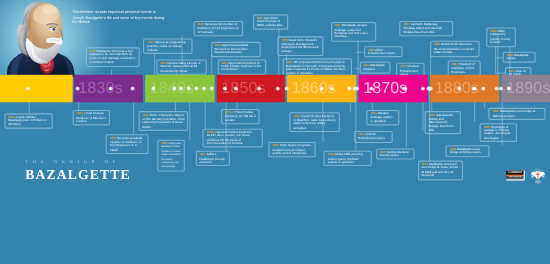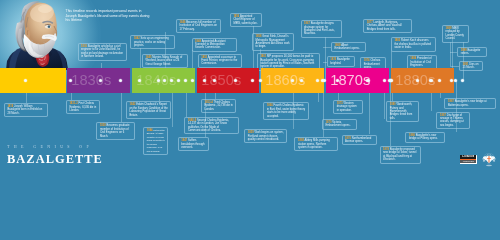--- a/index.html
+++ b/index.html
@@ -10,21 +10,21 @@
 .portrait{position:absolute;left:0px;top:0px;width:70px;height:70px;z-index:3;overflow:visible;}
 .intro{position:absolute;left:65.6px;top:9.3px;width:84px;color:#f2f9fc;font-size:3.45px;line-height:4.52px;}
 .band{position:absolute;top:68px;height:25px;z-index:5;}
 .band .lab{position:absolute;left:4px;top:50%;transform:translateY(-54%);font-size:14.6px;font-weight:400;letter-spacing:0.1px;line-height:1;white-space:nowrap;}
 .dot{position:absolute;width:3.2px;height:3.2px;border-radius:50%;background:#f2fafe;box-shadow:0 0 0 0.55px rgba(255,255,255,0.3);z-index:7;}
 .conn{position:absolute;width:0.55px;background:rgba(206,231,243,0.35);z-index:2;}
 .connh{position:absolute;height:0.55px;background:rgba(206,231,243,0.35);z-index:2;}
 .box{position:absolute;border:0.4px solid rgba(176,214,234,0.55);border-radius:1.8px;padding:1.0px 2.4px 1.0px 2.6px;
   box-sizing:border-box;color:#e9f3f9;font-size:2.70px;line-height:3.4px;letter-spacing:0.02px;z-index:4;background:rgba(60,141,180,0.22);}
 .box b{color:#eda033;font-weight:700;font-size:2.70px;letter-spacing:-0.02px;}
-.titleblk{position:absolute;left:7px;top:144px;}
+.titleblk{position:absolute;left:23px;top:144px;}
 .kick{color:#b9d4e5;font-size:4.0px;letter-spacing:4.35px;font-family:"Liberation Serif",serif;}
 .main{color:#ffffff;font-size:12.4px;letter-spacing:1.05px;font-family:"Liberation Serif",serif;font-weight:700;line-height:1;margin-top:4.4px;}
 .logos{position:absolute;left:452px;top:153px;}
 .logos{position:absolute;left:459px;top:152px;width:40px;height:17px;}
 .logo-archives{position:absolute;left:0.5px;top:2.5px;width:17.5px;height:9px;background:#ffffff;border-radius:0.6px;
   padding:0.55px;box-sizing:border-box;}
 .la-top{height:3.6px;background:#1b1b1b;color:#ffffff;font-size:2.6px;line-height:3.6px;letter-spacing:0.1px;
   text-align:center;font-weight:700;font-family:"Liberation Sans",sans-serif;overflow:hidden;}
 .la-bar{height:1.05px;background:#ef6a29;}
 .la-bot{height:3.2px;background:#555759;color:#e8e8e8;font-size:2.05px;line-height:3.2px;letter-spacing:0.08px;
@@ -126,20 +126,23 @@
       <span class="lab" style="color:#db5159;">1850s</span>
     </div>
 <div class="band" style="left:261.2px;width:63.3px;background:#fdb515;">
       <span class="lab" style="color:#fed077;">1860s</span>
     </div>
 <div class="band" style="left:326.2px;width:63.3px;background:#ec008c;">
       <span class="lab" style="color:#fcc4e1;">1870s</span>
     </div>
 <div class="band" style="left:391.2px;width:63.3px;background:#df7826;">
       <span class="lab" style="color:#eaa068;">1880s</span>
+    </div>
+<div class="band" style="left:456.2px;width:43.8px;background:#8e7f91;">
+      <span class="lab" style="color:#b0a4b3;">1890s</span>
     </div>
 <div class="conn" style="left:26.0px;top:80.7px;height:22.3px;"></div>
 <div class="dot" style="left:24.2px;top:78.9px;"></div>
 <div class="box" style="left:3.8px;top:103.0px;width:44.3px;"><b>1819</b> <span>Joseph William Bazalgette born in Enfield on 28 March.</span></div>
 <div class="conn" style="left:70.5px;top:80.7px;height:19.4px;"></div>
 <div class="dot" style="left:68.7px;top:78.9px;"></div>
 <div class="box" style="left:65.8px;top:100.1px;width:34.3px;"><b>1831-2</b> <span>First Cholera Epidemic, 6,536 die in London.</span></div>
 <div class="conn" style="left:101.0px;top:63.2px;height:17.5px;"></div>
 <div class="dot" style="left:99.2px;top:78.9px;"></div>
 <div class="box" style="left:77.5px;top:43.0px;width:49.5px;font-size:2.62px;"><b>1836</b> <span>Bazalgette articled as a civil engineer to Sir John MacNeill, he works on land drainage reclamation in Northern Ireland.</span></div>

